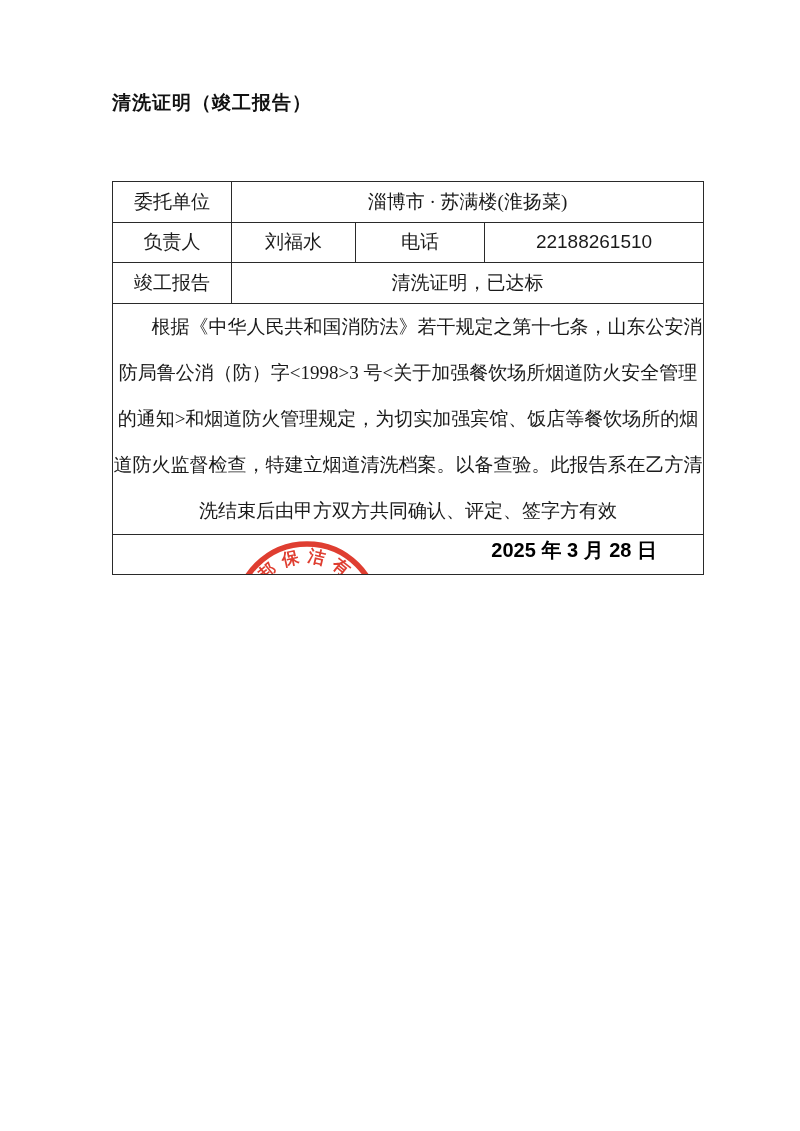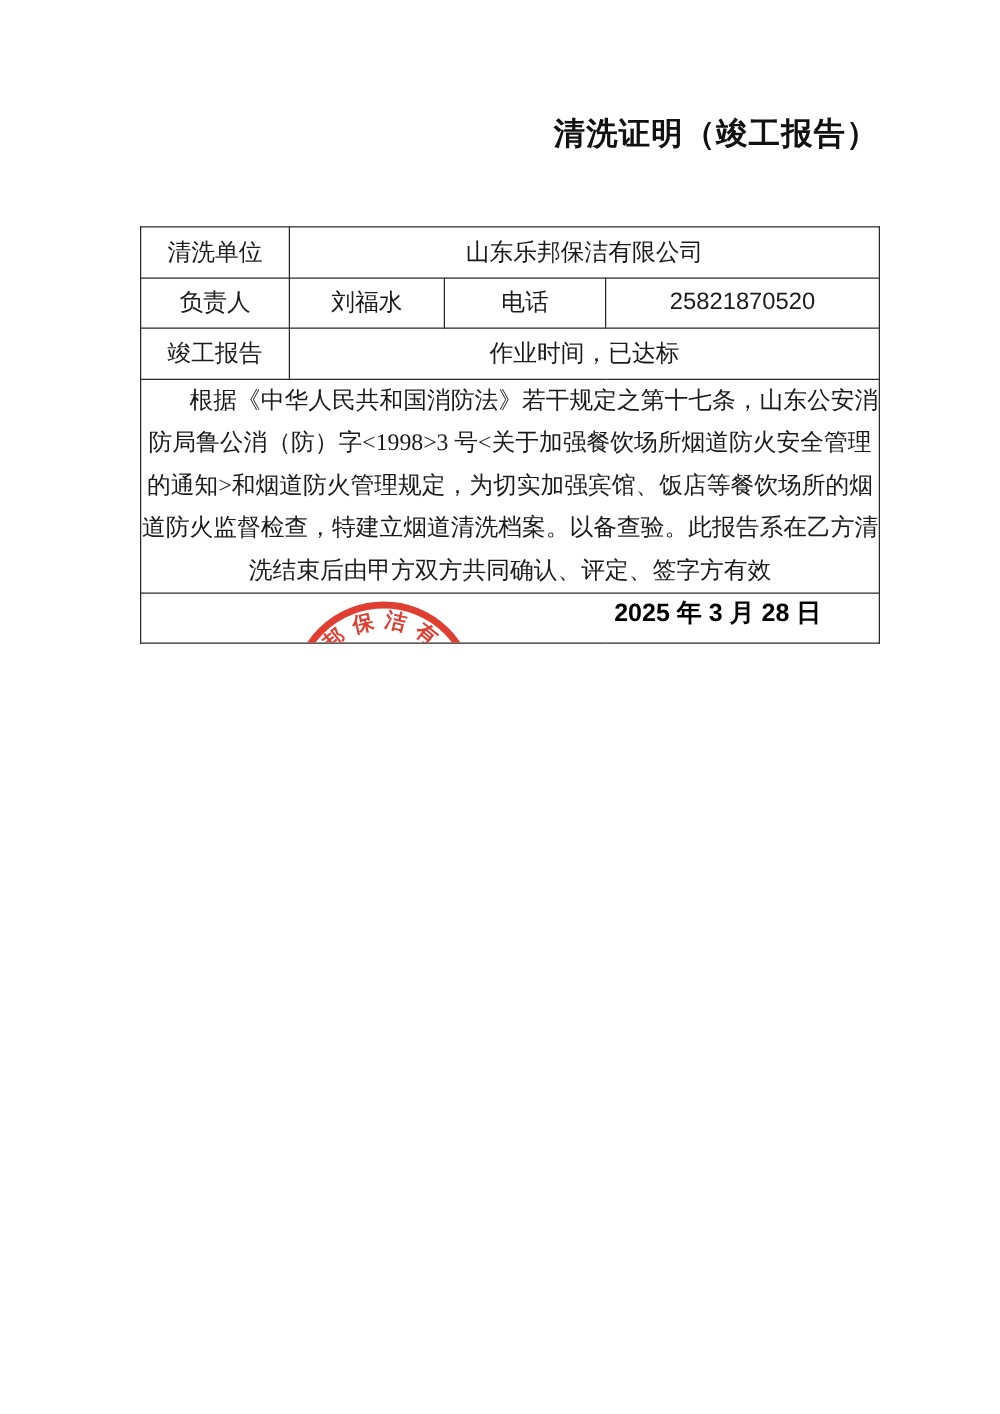--- a/index.html
+++ b/index.html
@@ -6,22 +6,22 @@
   html,body { width:800px; height:1131px; }
   body {
     background:#ffffff;
     position:relative;
     font-family:"Liberation Serif", serif;
     color:#1a1a1a;
   }
   .doc-title {
     position:absolute;
     top:90px; left:112px; width:591px;
-    text-align:right;
-    font-size:25px;
+    text-align:left;
+    font-size:19px;
     font-weight:700;
     letter-spacing:1px;
     color:#111;
   }
   table.cert {
     position:absolute;
     top:181px; left:112px;
     width:591px;
     border-collapse:collapse;
     table-layout:fixed;
@@ -37,21 +37,21 @@
   }
   td.label-cell { white-space:nowrap; }
   .num {
     font-family:"Liberation Sans", sans-serif;
     font-size:20px;
   }
   td.para-cell {
     height:212px;
     text-align:justify;
     padding:0 9px;
-    line-height:34px;
+    line-height:46px;
     font-size:19px;
   }
   .para-text { text-indent:38px; display:block; }
   td.sign-cell {
     height:250px;
     position:relative;
     padding:0;
   }
   .seal {
     position:absolute;
@@ -94,32 +94,32 @@
 
   <table class="cert">
     <colgroup>
       <col style="width:119px">
         <col style="width:124px">
         <col style="width:129px">
         <col style="width:219px">
     </colgroup>
     <tbody>
       <tr>
-        <td class="label-cell">清洗单位</td>
-        <td colspan="3">山东乐邦保洁有限公司</td>
+        <td class="label-cell">委托单位</td>
+        <td colspan="3">淄博市 · 苏满楼(淮扬菜)</td>
       </tr>
       <tr>
         <td class="label-cell">负责人</td>
         <td>刘福水</td>
         <td class="label-cell">电话</td>
-        <td class="num">25821870520</td>
+        <td class="num">22188261510</td>
       </tr>
       <tr>
         <td class="label-cell">竣工报告</td>
-        <td colspan="3">作业时间，已达标</td>
+        <td colspan="3">清洗证明，已达标</td>
       </tr>
       <tr>
         <td colspan="4" class="para-cell">
           <span class="para-text">根据《中华人民共和国消防法》若干规定之第十七条，山东公安消防局鲁公消（防）字&lt;1998&gt;3 号&lt;关于加强餐饮场所烟道防火安全管理的通知&gt;和烟道防火管理规定，为切实加强宾馆、饭店等餐饮场所的烟道防火监督检查，特建立烟道清洗档案。以备查验。此报告系在乙方清洗结束后由甲方双方共同确认、评定、签字方有效</span>
         </td>
       </tr>
       <tr>
         <td colspan="4" class="sign-cell">
 
           <svg class="seal" viewBox="0 0 150 150" width="150" height="150" aria-hidden="true">

